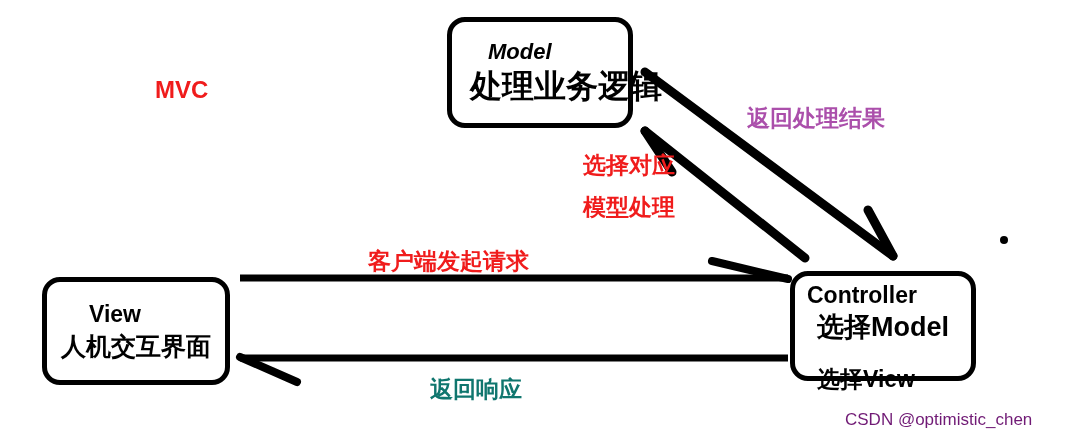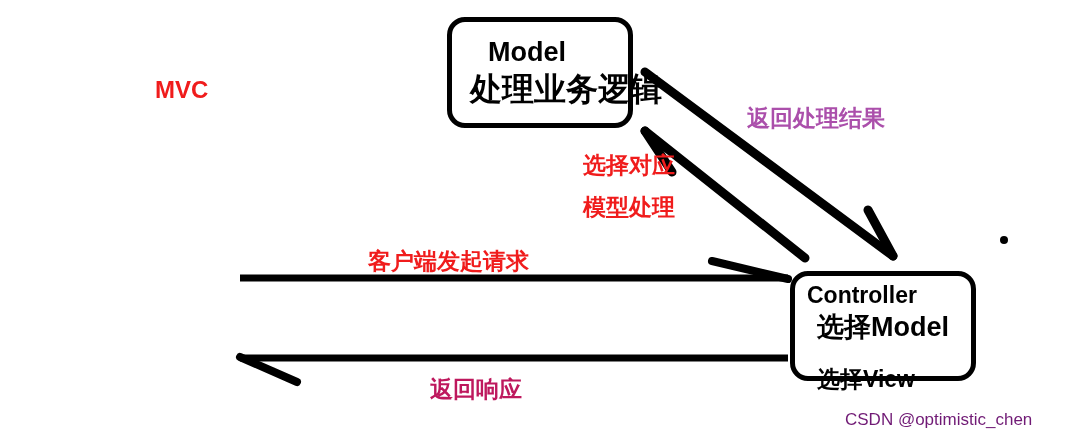--- a/index.html
+++ b/index.html
@@ -33,21 +33,21 @@
     line-height: 1.28;
   }
   
   #node-model {
     left: 447px;
     top: 17px;
     width: 186px;
     height: 111px;
     padding-left: 18px;
   }
-  #node-model .line-1 { font-size: 27px; padding-left: 18px; }
+  #node-model .line-1 { font-size: 22px; padding-left: 18px; font-style: italic; }
   #node-model .line-2 { font-size: 32px; }
 
   
   #node-view {
     left: 42px;
     top: 277px;
     width: 188px;
     height: 108px;
     padding-left: 14px;
   }
@@ -101,21 +101,21 @@
   #label-result {
     left: 747px;
     top: 103px;
     font-size: 23px;
     color: #ab4fab;
   }
   #label-response {
     left: 430px;
     top: 374px;
     font-size: 23px;
-    color: #be185d;
+    color: #0f766e;
   }
   #watermark {
     position: absolute;
     left: 845px;
     top: 410px;
     font-size: 17px;
     color: #701a75;
     white-space: nowrap;
     z-index: 5;
   }
@@ -148,20 +148,24 @@
     <line x1="893" y1="256" x2="868" y2="210" stroke="#000000" stroke-width="9" stroke-linecap="round"></line>
 
     <circle cx="1004" cy="240" r="4" fill="#000000"></circle>
   </svg>
 
   <div class="node" id="node-model">
     <div class="line line-1">Model</div>
     <div class="line line-2">处理业务逻辑</div>
   </div>
 
+  <div class="node" id="node-view">
+    <div class="line line-1">View</div>
+    <div class="line line-2">人机交互界面</div>
+  </div>
 
   <div class="node" id="node-controller">
     <div class="line line-1">Controller</div>
     <div class="line line-2">选择Model</div>
     <div class="line line-3">选择View</div>
   </div>
 
   <div class="label" id="label-mvc">MVC</div>
   <div class="label" id="label-request">客户端发起请求</div>
   <div class="label" id="label-select-1">选择对应</div>

